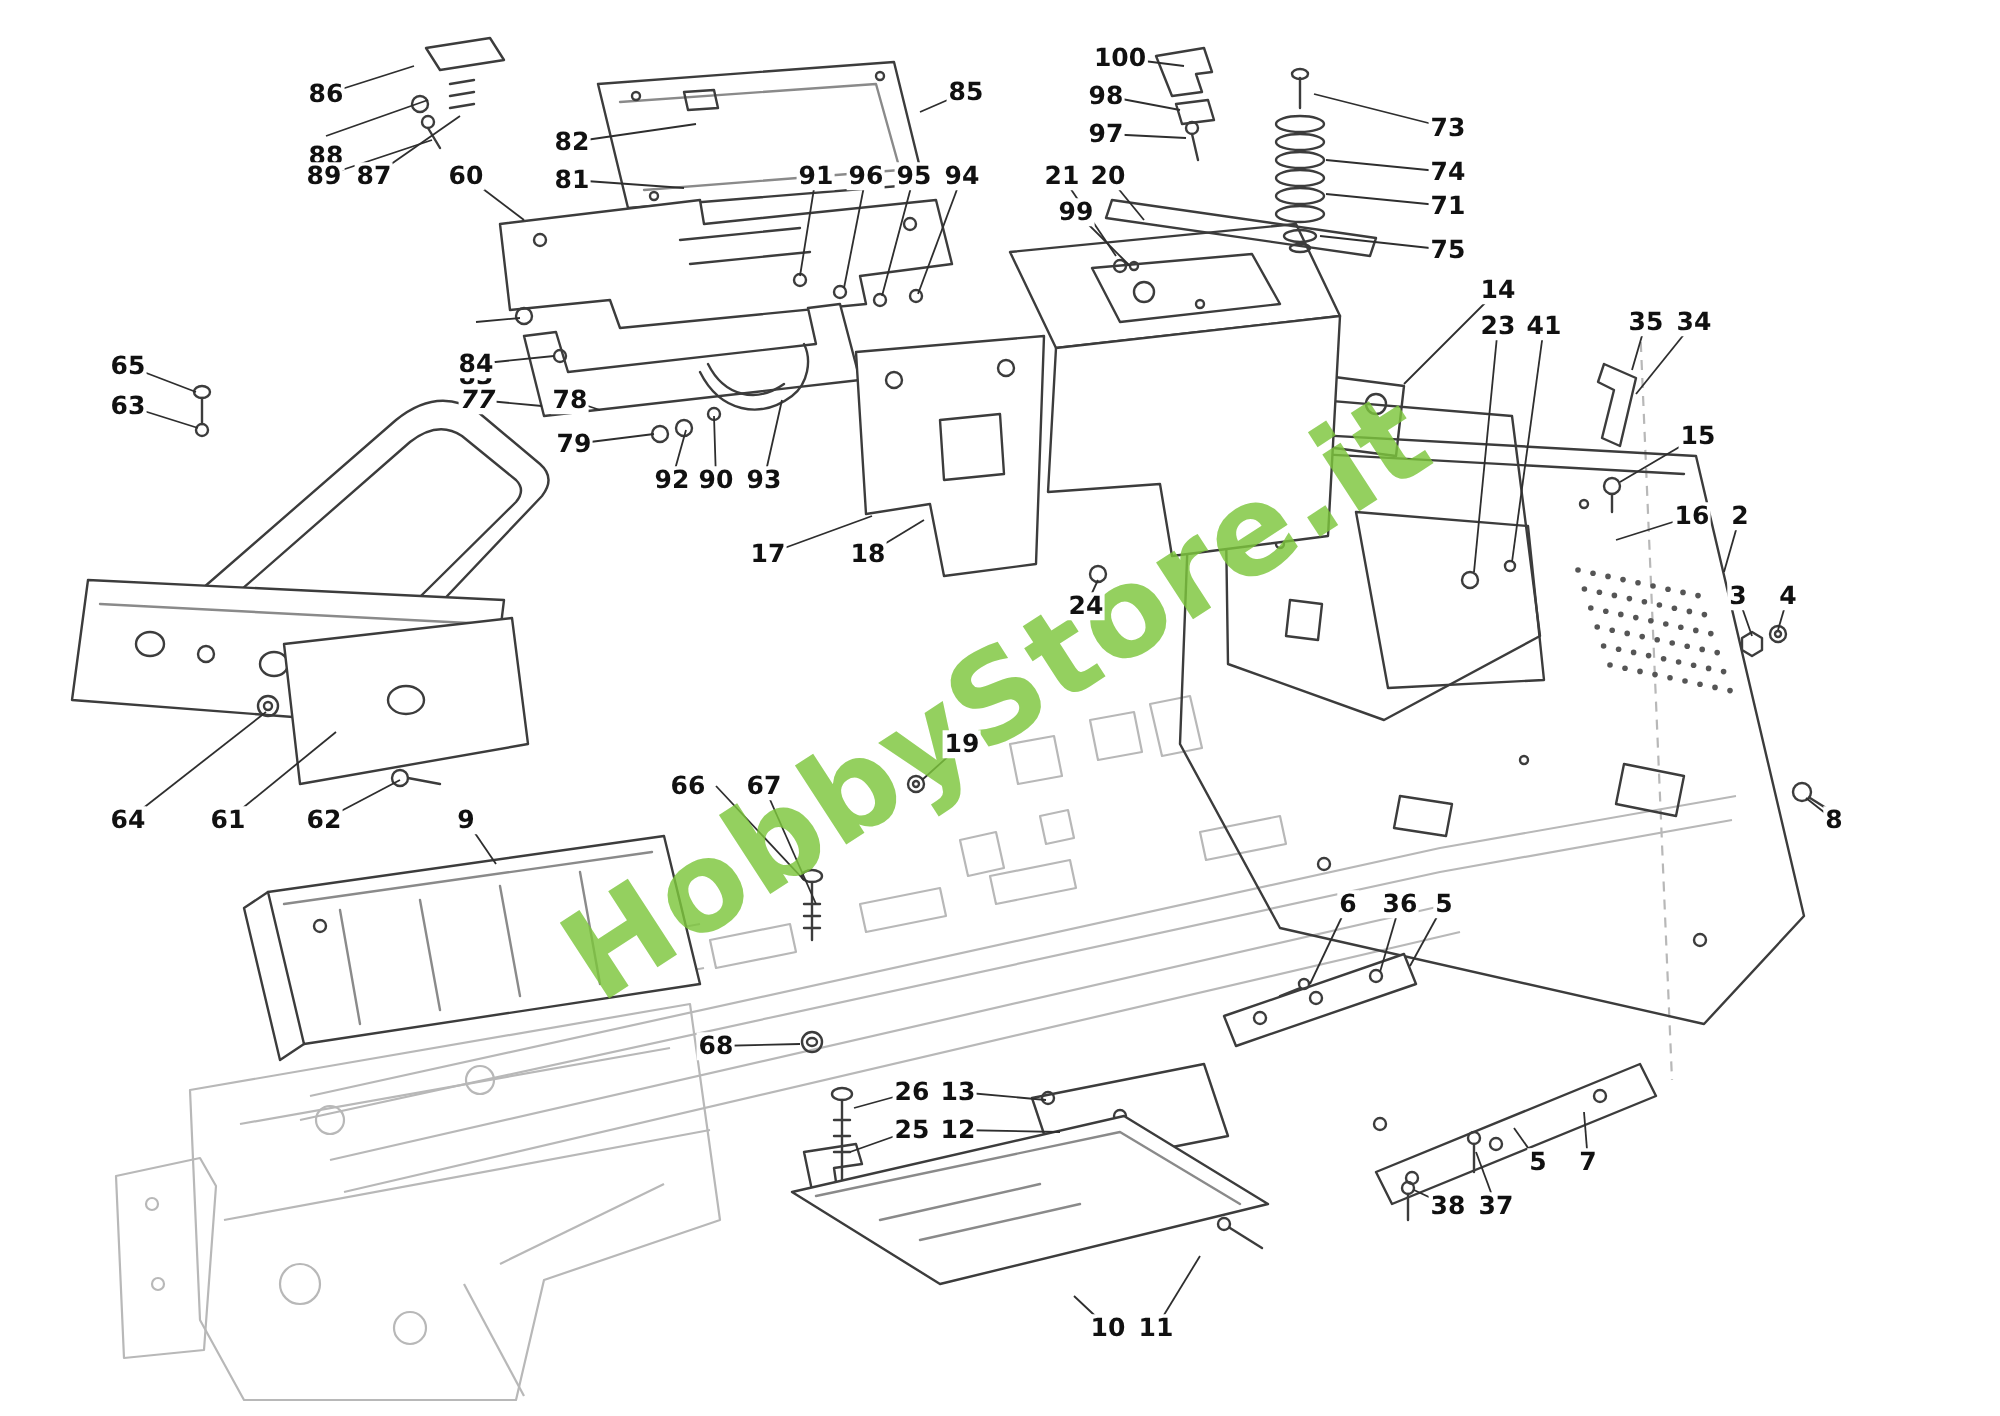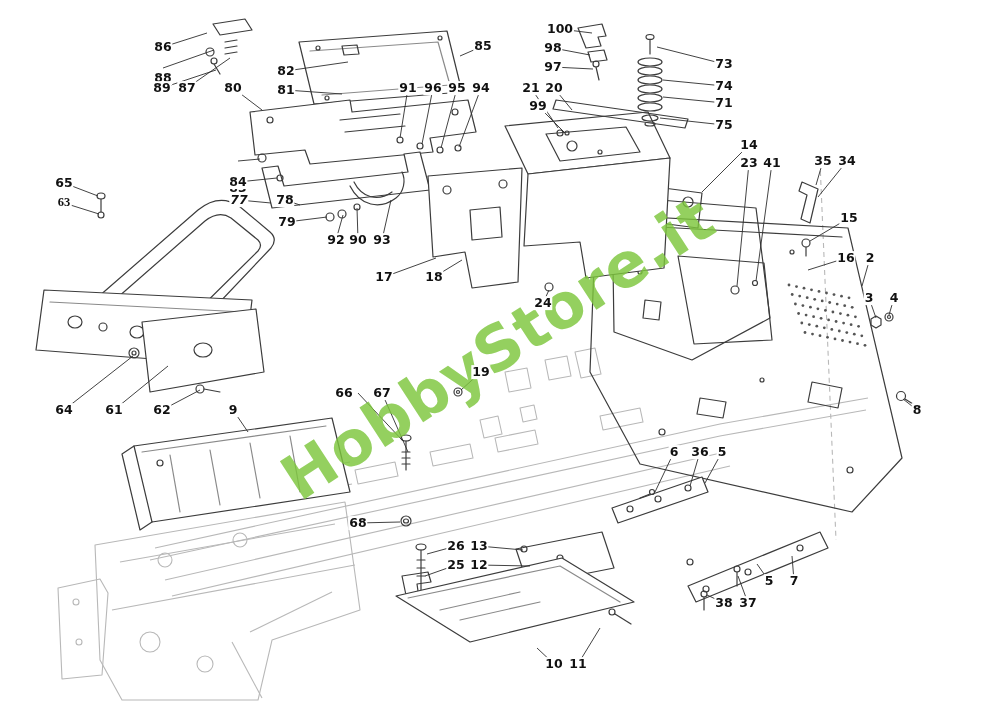--- a/index.html
+++ b/index.html
@@ -339,40 +339,40 @@
       <line x1="578" y1="664" x2="600" y2="628"></line>
     </svg>
 
   <div class="watermark" style="color: rgba(124, 198, 60, 0.82);">HobbyStore.it</div>
 
   <div class="labels-layer" id="labels-layer">
       <span class="part-label" style="left: 163px; top: 47px; text-align: center;">86</span>
       <span class="part-label" style="left: 163px; top: 60px; margin-top: 18px;">88</span>
       <span class="part-label" style="left: 162px; top: 88px;">89</span>
       <span class="part-label" style="left: 187px; top: 88px;">87</span>
-      <span class="part-label" style="left: 233px; top: 88px;">80</span>
+      <span class="part-label" style="left: 233px; top: 88px;">60</span>
       <span class="part-label" style="left: 286px; top: 71px;">82</span>
       <span class="part-label" style="left: 286px; top: 90px;">81</span>
       <span class="part-label" style="left: 483px; top: 46px;">85</span>
       <span class="part-label" style="left: 408px; top: 88px;">91</span>
       <span class="part-label" style="left: 433px; top: 88px;">96</span>
       <span class="part-label" style="left: 457px; top: 88px;">95</span>
       <span class="part-label" style="left: 481px; top: 88px;">94</span>
       <span class="part-label" style="left: 560px; top: 29px;">100</span>
       <span class="part-label" style="left: 553px; top: 48px;">98</span>
       <span class="part-label" style="left: 553px; top: 67px;">97</span>
       <span class="part-label" style="left: 531px; top: 88px;">21</span>
       <span class="part-label" style="left: 554px; top: 88px;">20</span>
       <span class="part-label" style="left: 538px; top: 106px;">99</span>
       <span class="part-label" style="left: 724px; top: 64px;">73</span>
       <span class="part-label" style="left: 724px; top: 86px;">74</span>
       <span class="part-label" style="left: 724px; top: 103px;">71</span>
       <span class="part-label" style="left: 724px; top: 125px;">75</span>
       <span class="part-label" style="left: 64px; top: 183px;">65</span>
-      <span class="part-label" style="left: 64px; top: 203px; font-family: Liberation Serif, serif;">63</span>
+      <span class="part-label" style="left: 64px; top: 203px;">63</span>
       <span class="part-label" style="left: 238px; top: 161px; margin-top: 27px;">83</span>
       <span class="part-label" style="left: 238px; top: 182px;">84</span>
       <span class="part-label" style="left: 239px; top: 200px; font-style: italic;">77</span>
       <span class="part-label" style="left: 285px; top: 200px;">78</span>
       <span class="part-label" style="left: 287px; top: 222px;">79</span>
       <span class="part-label" style="left: 336px; top: 240px;">92</span>
       <span class="part-label" style="left: 358px; top: 240px;">90</span>
       <span class="part-label" style="left: 382px; top: 240px;">93</span>
       <span class="part-label" style="left: 384px; top: 277px;">17</span>
       <span class="part-label" style="left: 434px; top: 277px;">18</span>

